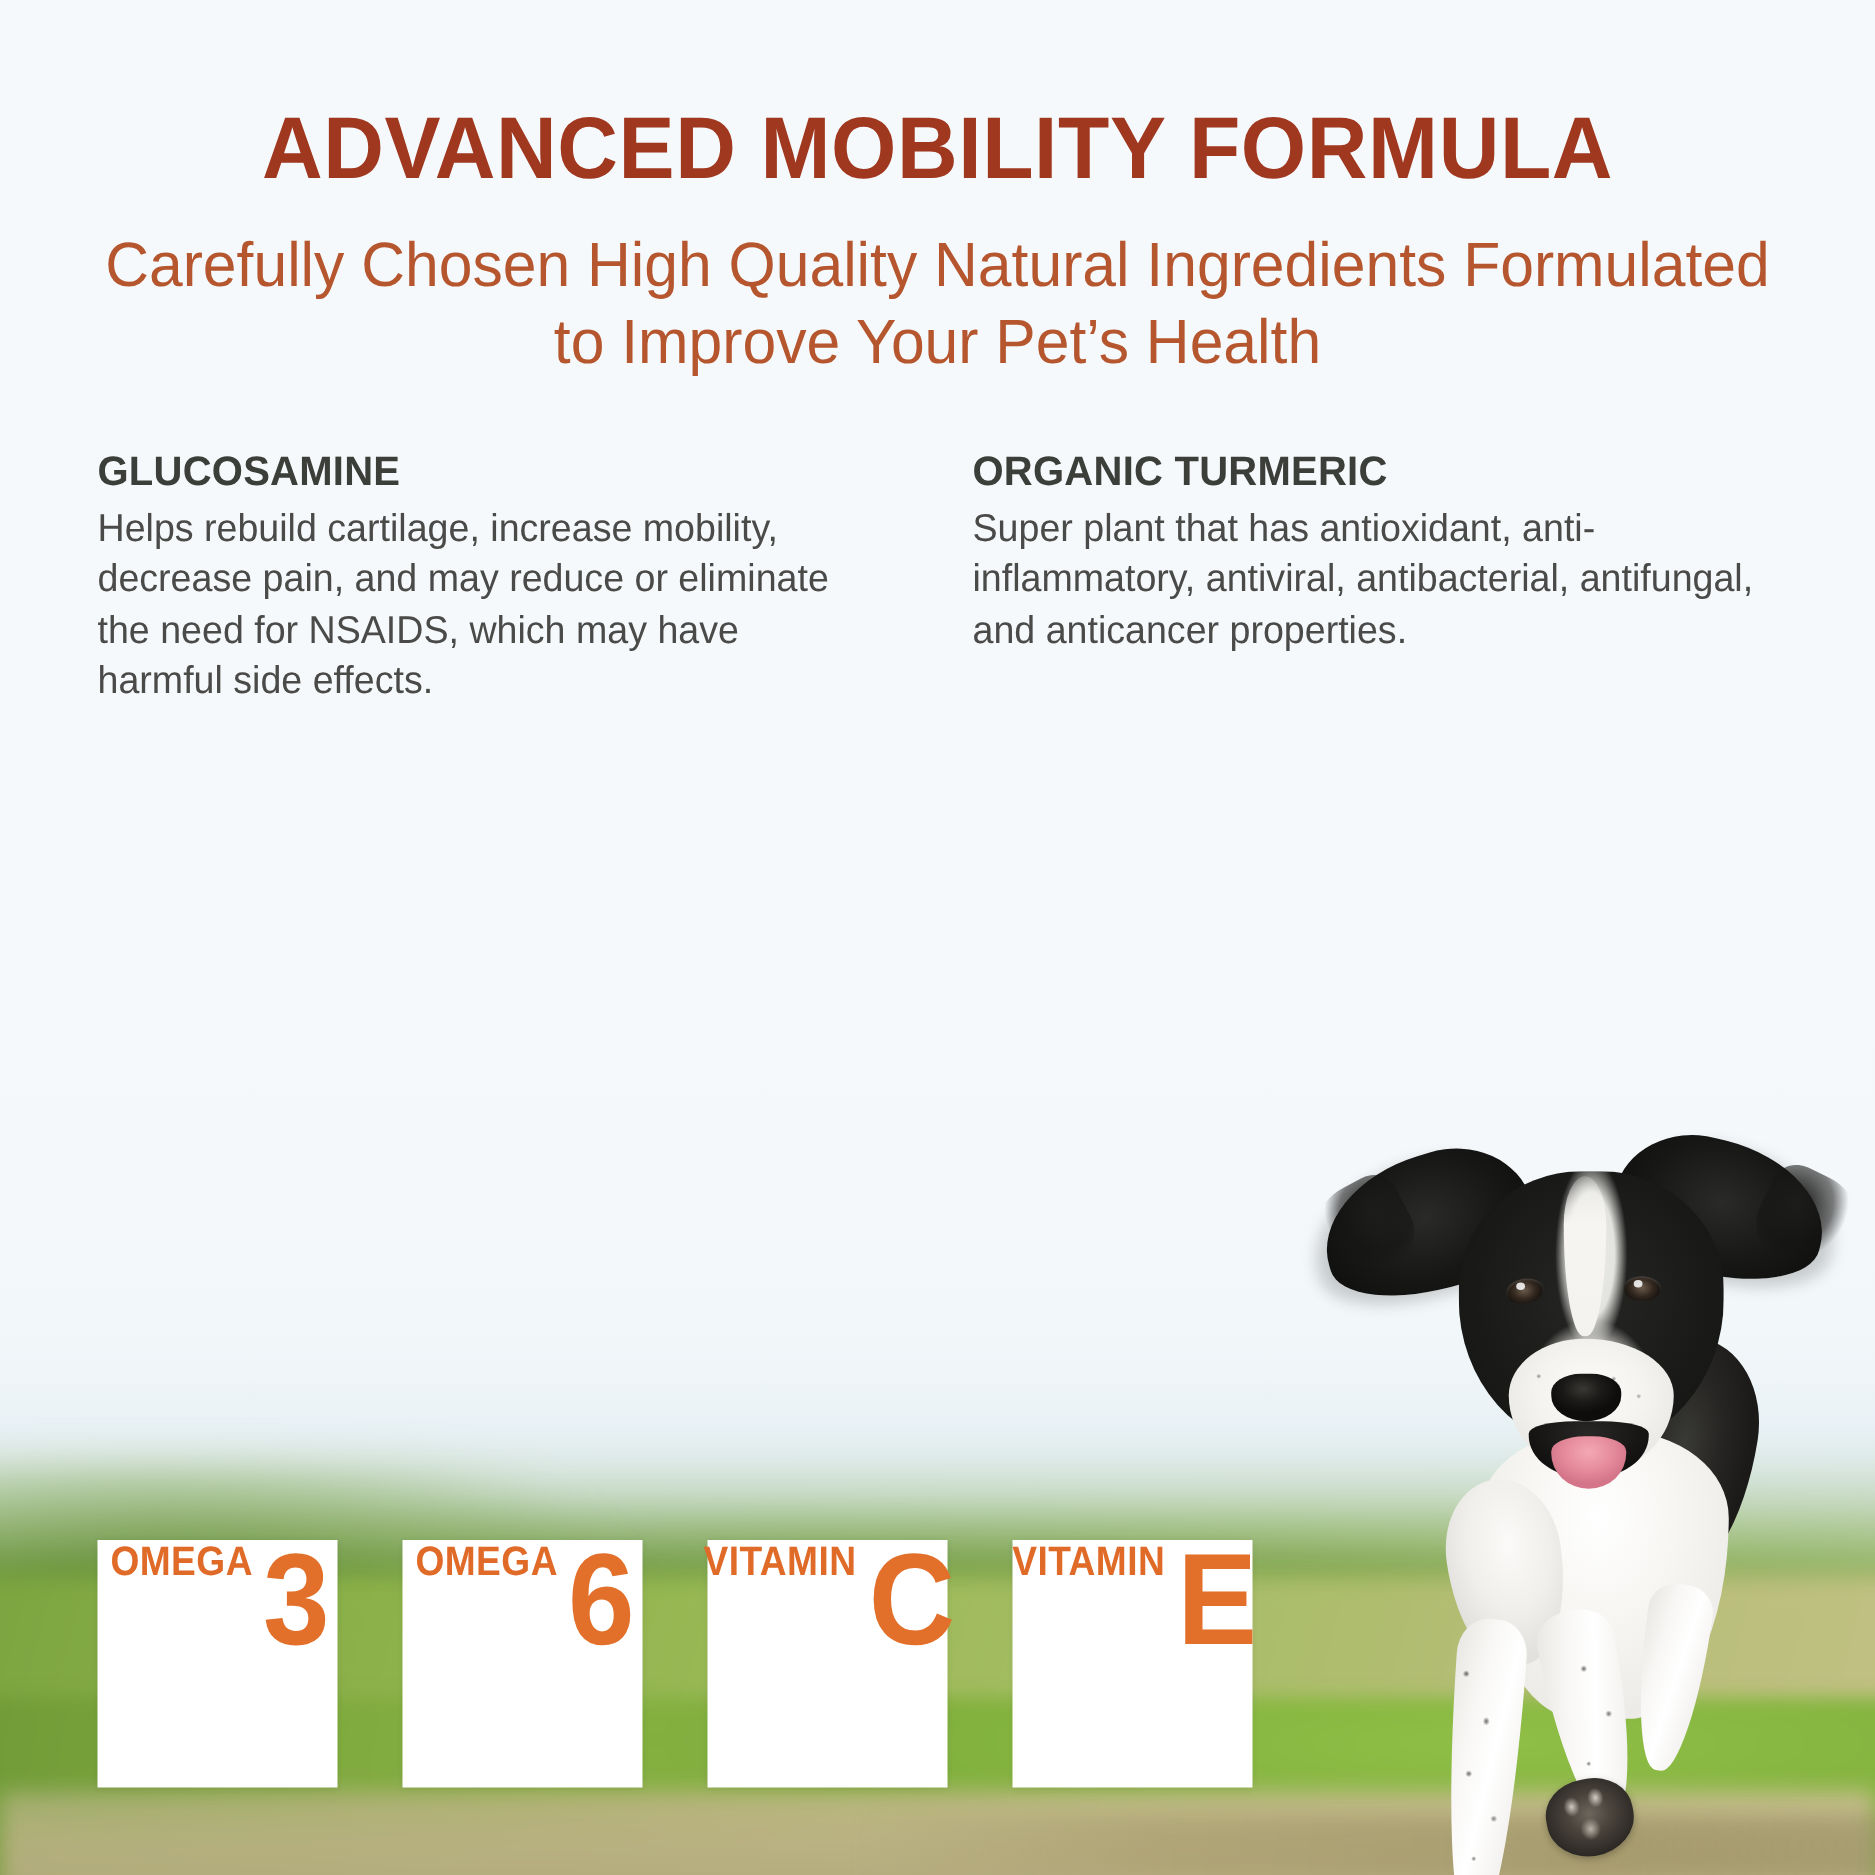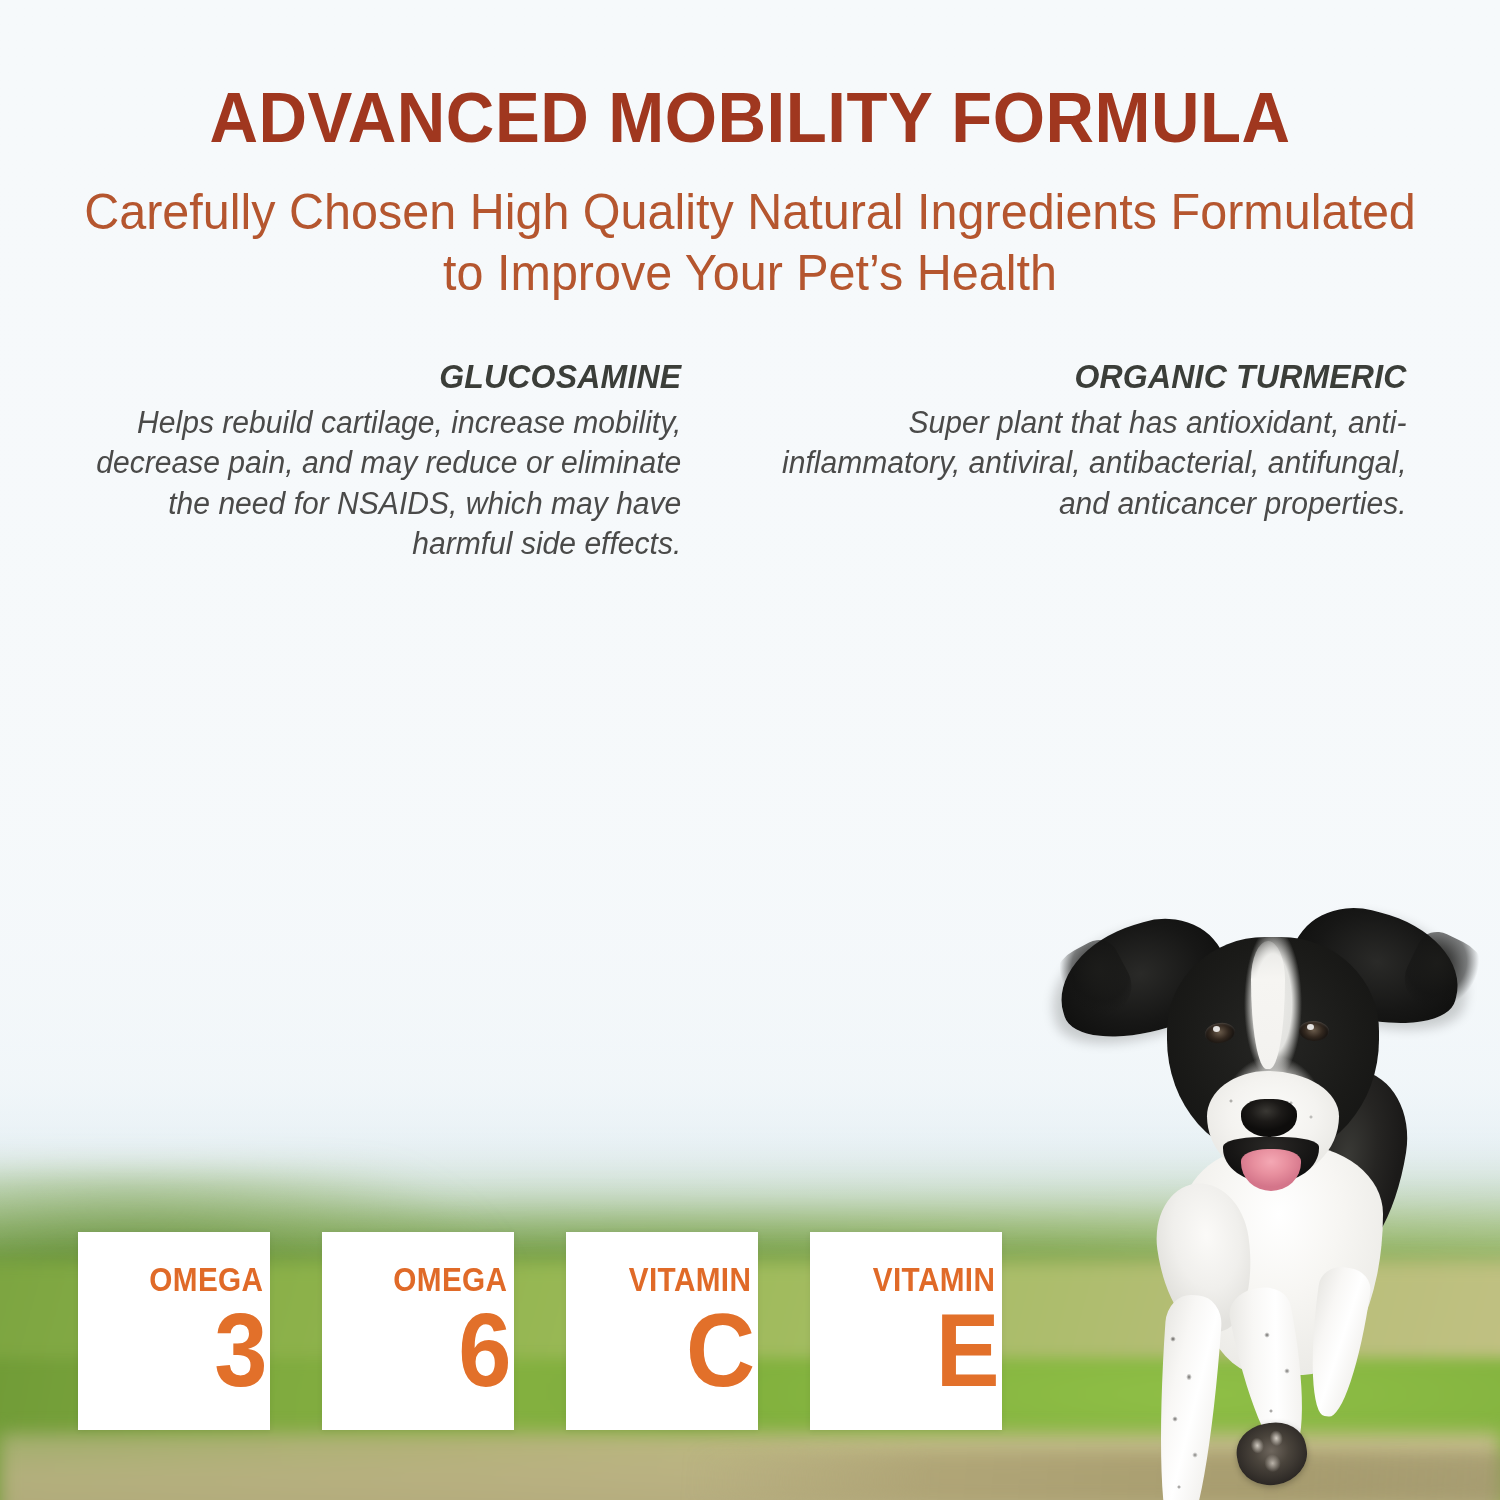--- a/index.html
+++ b/index.html
@@ -341,22 +341,22 @@
     position: absolute;
     left: 78px;
     top: 358px;
     width: 1350px;
     display: flex;
     gap: 78px;
   }
   .col { width: 622px; }
   .col.right { width: 648px; }
 
-  .block { margin-bottom: 34px; text-align: right; }
-  .block:last-child { margin-bottom: 0; font-style: italic; }
+  .block { margin-bottom: 34px; }
+  .block:last-child { margin-bottom: 0; }
 
   .block-heading {
     font-size: 33px;
     font-weight: 700;
     color: #3b3e39;
     letter-spacing: 0.2px;
     margin: 0 0 7px 0;
     font-family: "Liberation Sans Narrow", "Liberation Sans", sans-serif;
     transform: scaleX(0.97);
     transform-origin: left center;
@@ -378,22 +378,22 @@
     left: 78px;
     top: 1232px;
     display: flex;
     gap: 52px;
   }
   .badge {
     width: 192px;
     height: 198px;
     background: #ffffff;
     display: flex;
-    flex-direction: column;
-    align-items: flex-end;
+    flex-direction: row;
+    align-items: flex-start;
     justify-content: center;
     box-shadow: 0 1px 6px rgba(0,0,0,0.07);
   }
   .badge-label {
     font-size: 33px;
     font-weight: 700;
     color: #e06a28;
     letter-spacing: 0.4px;
     line-height: 1;
     margin-bottom: 6px;

